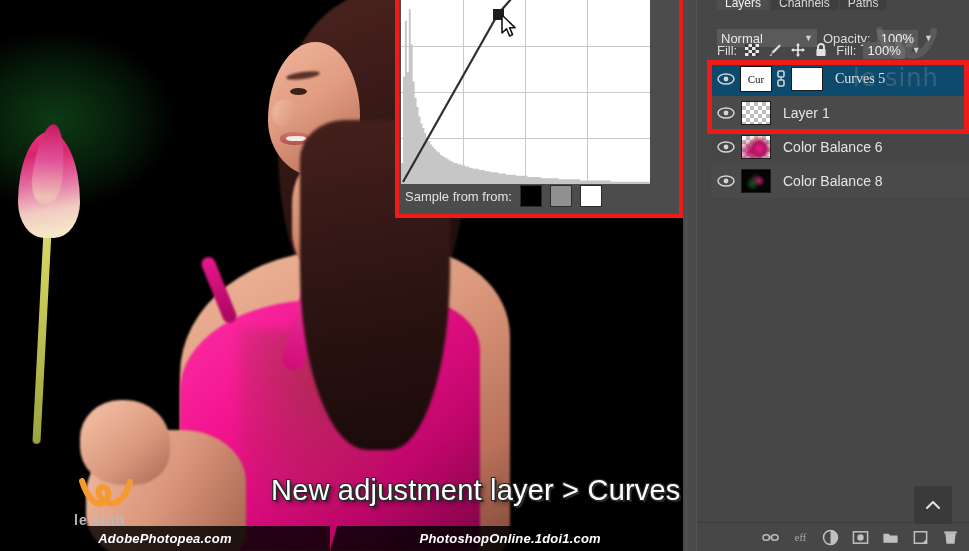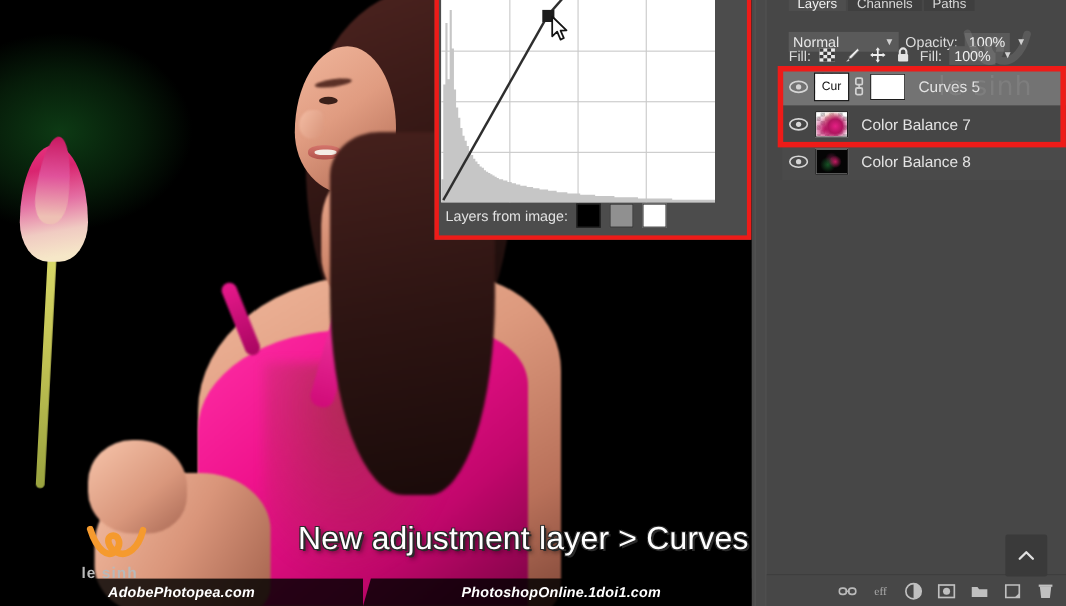--- a/index.html
+++ b/index.html
@@ -228,21 +228,21 @@
     display: flex; align-items: center; padding-left: 20px; gap: 7px;
   }
   .lock-icon { width: 16px; height: 16px; display: inline-block; }
 
   
   #layer-list { position: absolute; left: 14px; top: 62px; width: 258px; }
   .layer-row {
     position: relative; display: flex; align-items: center;
     height: 34px; padding-left: 6px; gap: 6px;
   }
-  .layer-row.selected { background: #737373; }
+  .layer-row.selected { background: #0c4a6e; font-family: Liberation Serif, serif; }
   .layer-row.alt { background: #4a4a4a; }
   .layer-row.dark { background: #464646; }
   .eye {
     width: 18px; height: 14px; flex: 0 0 18px;
   }
   .thumb {
     width: 30px; height: 24px; border: 1px solid #1c1c1c; flex: 0 0 30px;
     background: #fff; position: relative; overflow: hidden;
   }
   .thumb.dashed { border: 2px dashed #ffffff; outline: 1px solid #151515; }
@@ -381,21 +381,21 @@
         <polyline points="97,14 118,-10" fill="none" stroke="#2e2e2e" stroke-width="2.2"></polyline>
         <rect x="92" y="9" width="11" height="11" fill="#1d1d1d"></rect>
       </svg>
 
       <svg id="cursor-arrow" viewBox="0 0 18 24">
         <path d="M2 1 L2 19 L6.5 14.8 L9.6 22 L12.6 20.6 L9.6 13.8 L15 13.6 Z" fill="#ffffff" stroke="#141414" stroke-width="1.6" stroke-linejoin="round"></path>
       </svg>
     </div>
 
     <div id="sample-row">
-      <span class="label">Layers from image:</span>
+      <span class="label">Sample from from:</span>
       <span class="swatch" style="background:#000000"></span>
       <span class="swatch" style="background:#909090"></span>
       <span class="swatch" style="background:#ffffff"></span>
     </div>
   </div>
 
   <div id="right-panel">
 
     <div id="panel-tabs">
       <div class="panel-tab active">Layers</div>
@@ -466,31 +466,41 @@
         </span>
         <svg class="link-chain" viewBox="0 0 8 22">
           <rect x="1" y="3" width="6" height="6" rx="1.4" fill="none" stroke="#d2d2d2" stroke-width="1.6"></rect>
           <rect x="1" y="12" width="6" height="6" rx="1.4" fill="none" stroke="#d2d2d2" stroke-width="1.6"></rect>
           <line x1="4" y1="9" x2="4" y2="12" stroke="#d2d2d2" stroke-width="1.4"></line>
         </svg>
         <span class="mask-thumb"></span>
         <span class="layer-name">Curves 5</span>
       </div>
 
+      <div class="layer-row alt">
+        <svg class="eye" viewBox="0 0 18 14">
+          <ellipse cx="9" cy="7" rx="8" ry="5" fill="none" stroke="#d5d5d5" stroke-width="1.5"></ellipse>
+          <circle cx="9" cy="7" r="2.4" fill="#d5d5d5"></circle>
+        </svg>
+        <span class="thumb">
+          <span class="checker"></span>
+        </span>
+        <span class="layer-name">Layer 1</span>
+      </div>
 
       <div class="layer-row dark">
         <svg class="eye" viewBox="0 0 18 14">
           <ellipse cx="9" cy="7" rx="8" ry="5" fill="none" stroke="#d5d5d5" stroke-width="1.5"></ellipse>
           <circle cx="9" cy="7" r="2.4" fill="#d5d5d5"></circle>
         </svg>
         <span class="thumb">
           <span class="checker"></span>
           <span class="thumb-photo"></span>
         </span>
-        <span class="layer-name">Color Balance 7</span>
+        <span class="layer-name">Color Balance 6</span>
       </div>
 
       <div class="layer-row alt">
         <svg class="eye" viewBox="0 0 18 14">
           <ellipse cx="9" cy="7" rx="8" ry="5" fill="none" stroke="#d5d5d5" stroke-width="1.5"></ellipse>
           <circle cx="9" cy="7" r="2.4" fill="#d5d5d5"></circle>
         </svg>
         <span class="thumb">
           <span class="thumb-dark"></span>
         </span>

